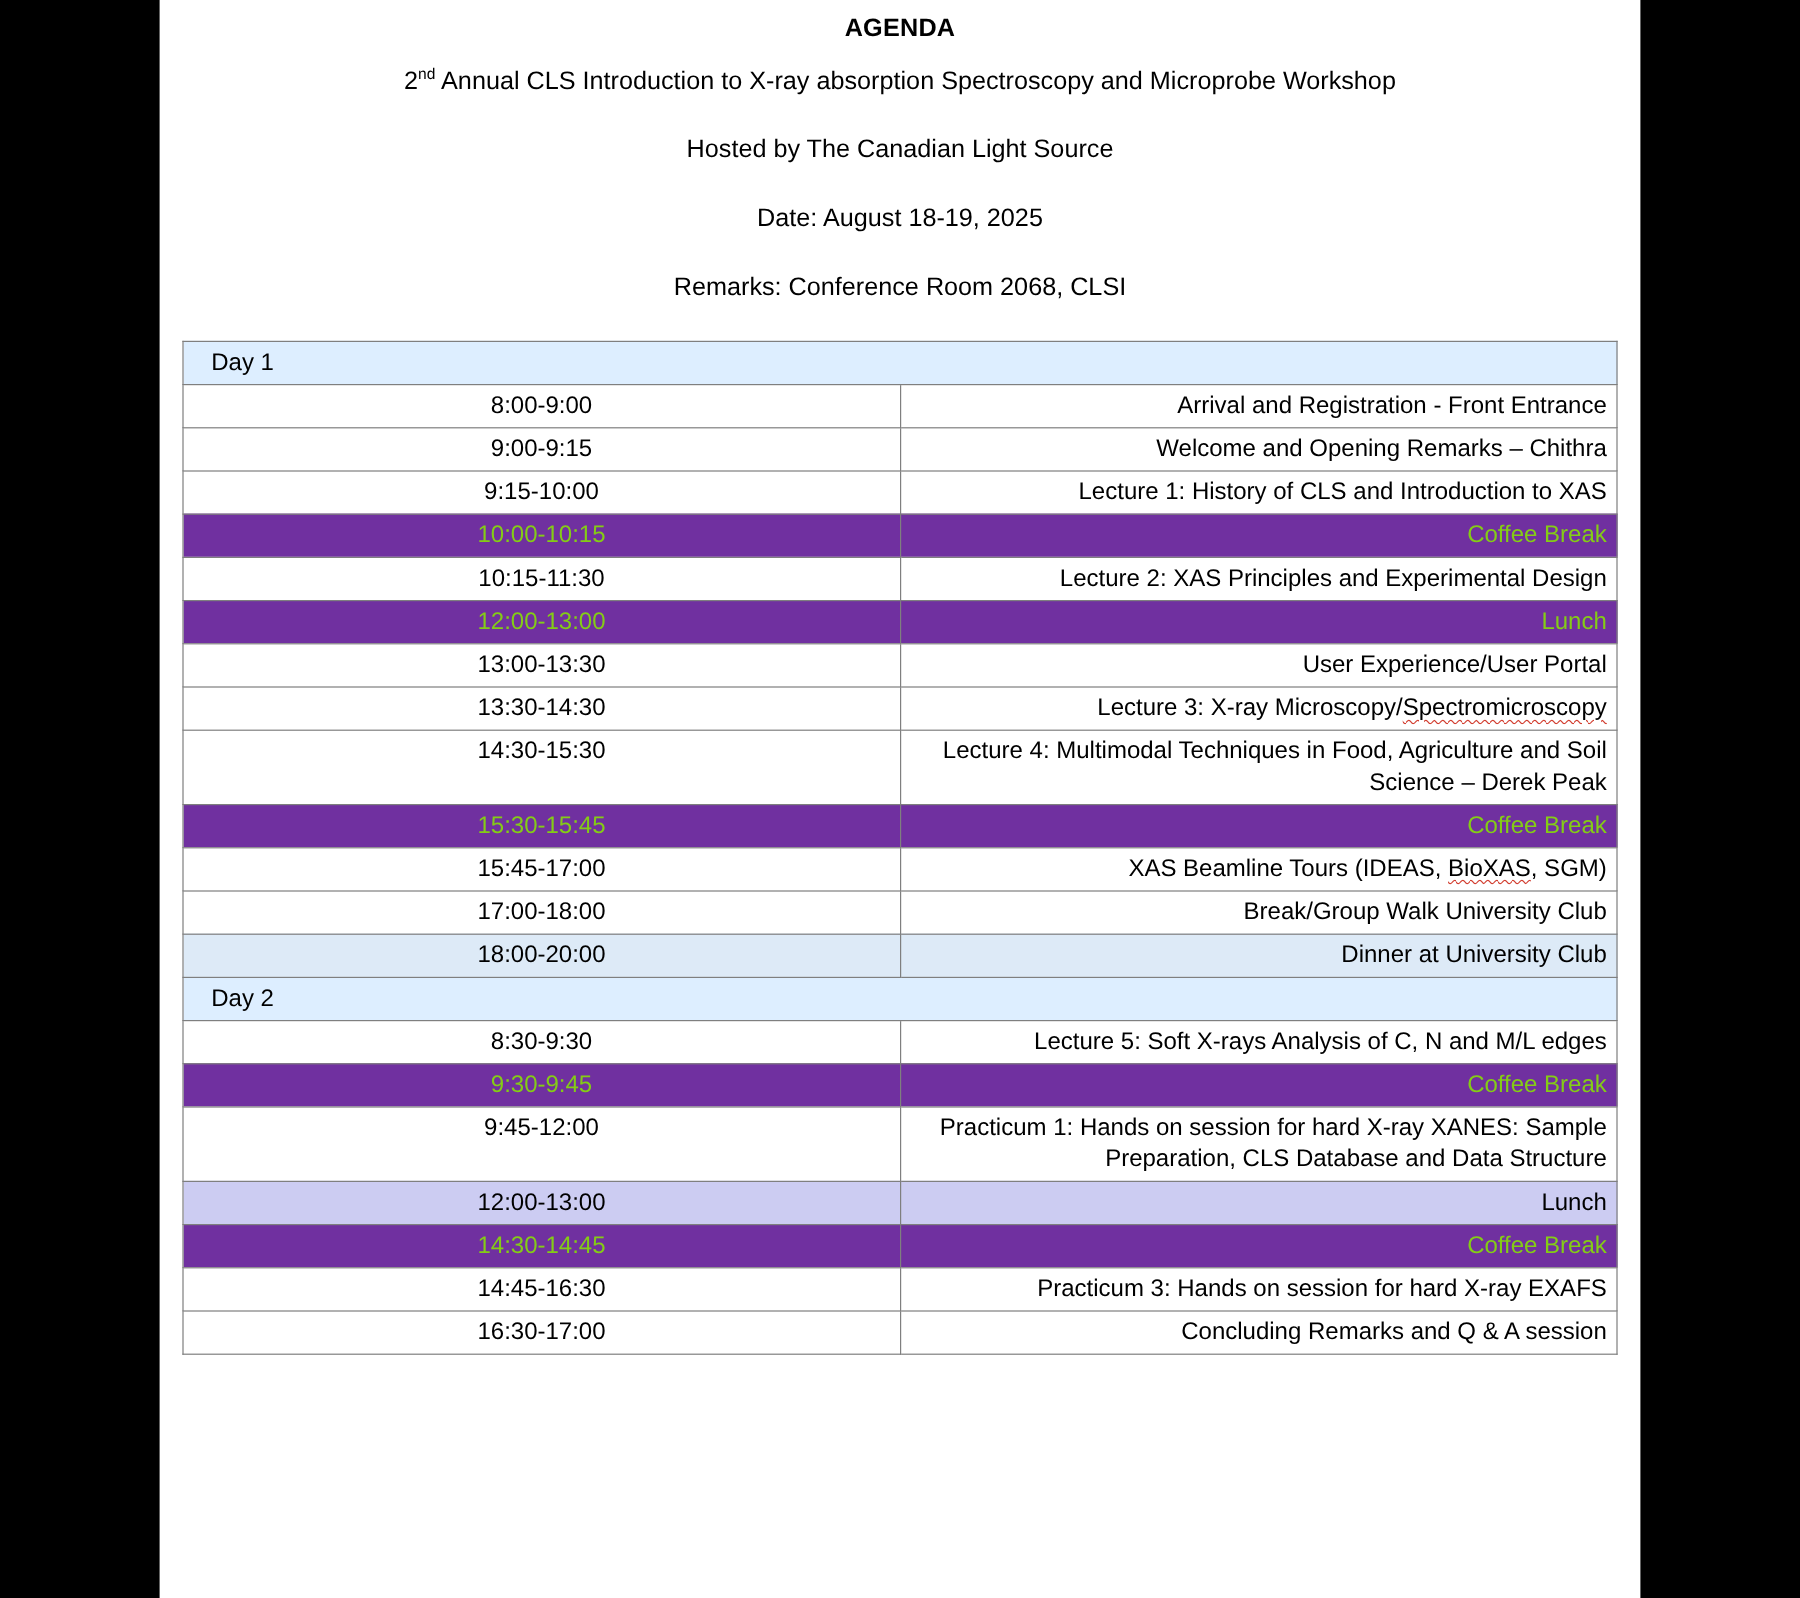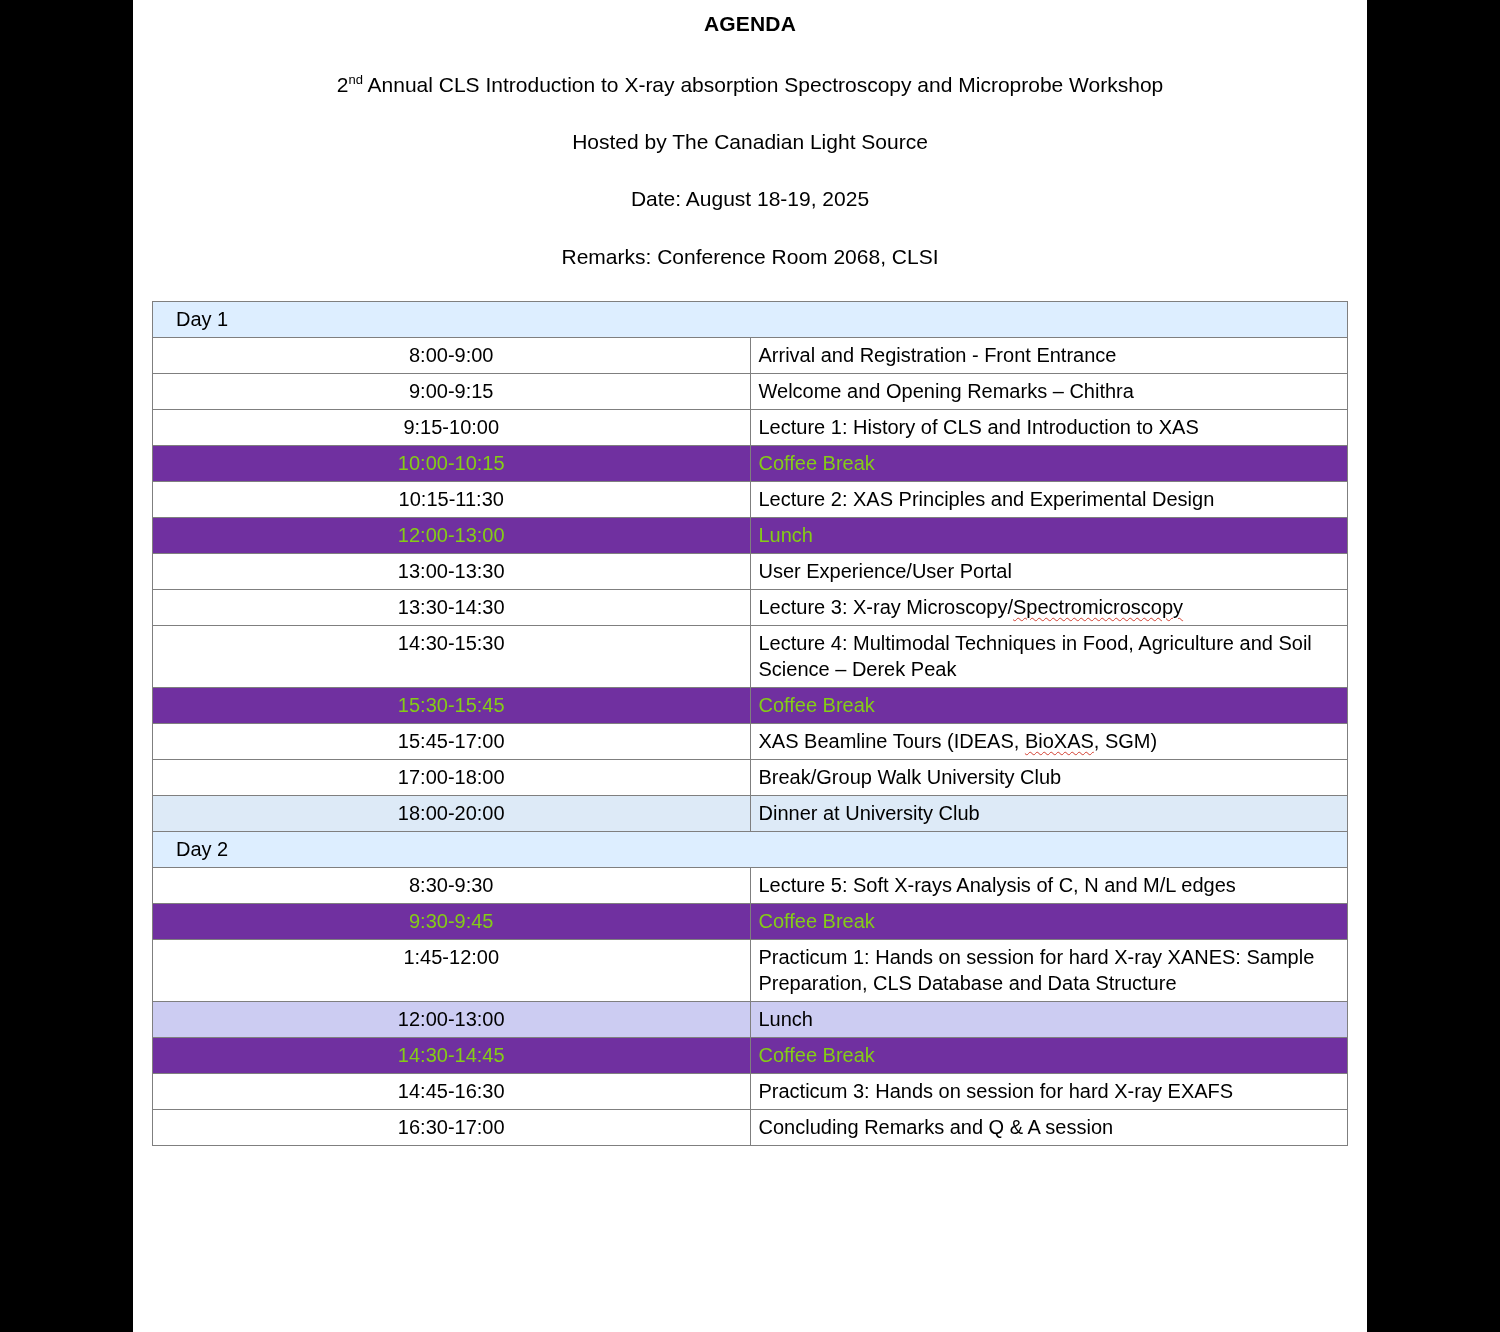--- a/index.html
+++ b/index.html
@@ -23,21 +23,21 @@
     box-sizing: border-box;
   }
   .doc-head {
     text-align: center;
     padding-top: 12px;
   }
   .doc-title {
     font-size: 21px;
     font-weight: bold;
     color: #000000;
-    margin: 0 0 36px 0;
+    margin: 0 0 18px 0;
     letter-spacing: 0.2px;
   }
   .doc-line {
     font-size: 21px;
     color: #000000;
     margin: 0 0 32px 0;
     line-height: 1.2;
   }
   .doc-line sup {
     font-size: 13px;
@@ -56,21 +56,21 @@
     padding: 4px 8px 5px 8px;
     vertical-align: top;
     line-height: 1.3;
   }
   td.time {
     width: 270px;
     text-align: center;
     white-space: nowrap;
   }
   td.desc {
-    text-align: left;
+    text-align: right;
   }
   tr.dayhdr td {
     background: #ddeeff;
     text-align: left;
     padding-left: 23px;
   }
   tr.purple td {
     background: #7030a0;
     color: #84cc16;
   }
@@ -163,21 +163,21 @@
         </tr>
         <tr>
           <td class="time">8:30-9:30</td>
           <td class="desc">Lecture 5: Soft X-rays Analysis of C, N and M/L edges</td>
         </tr>
         <tr class="purple">
           <td class="time">9:30-9:45</td>
           <td class="desc">Coffee Break</td>
         </tr>
         <tr>
-          <td class="time">1:45-12:00</td>
+          <td class="time">9:45-12:00</td>
           <td class="desc">Practicum 1: Hands on session for hard X-ray XANES: Sample Preparation, CLS Database and Data Structure</td>
         </tr>
         <tr class="lavender">
           <td class="time">12:00-13:00</td>
           <td class="desc">Lunch</td>
         </tr>
         <tr class="purple">
           <td class="time">14:30-14:45</td>
           <td class="desc">Coffee Break</td>
         </tr>

